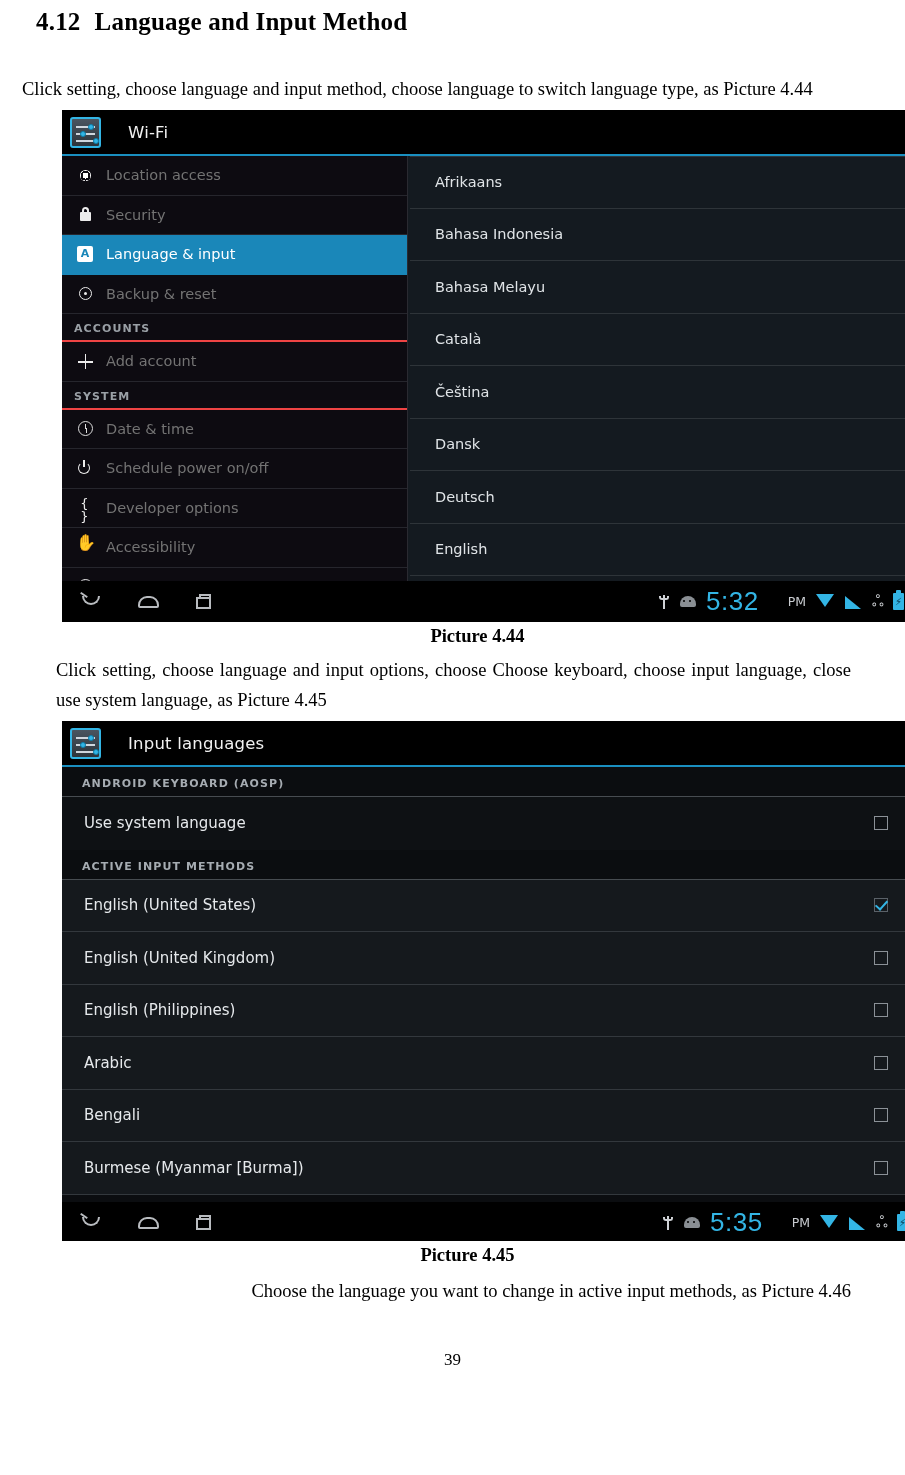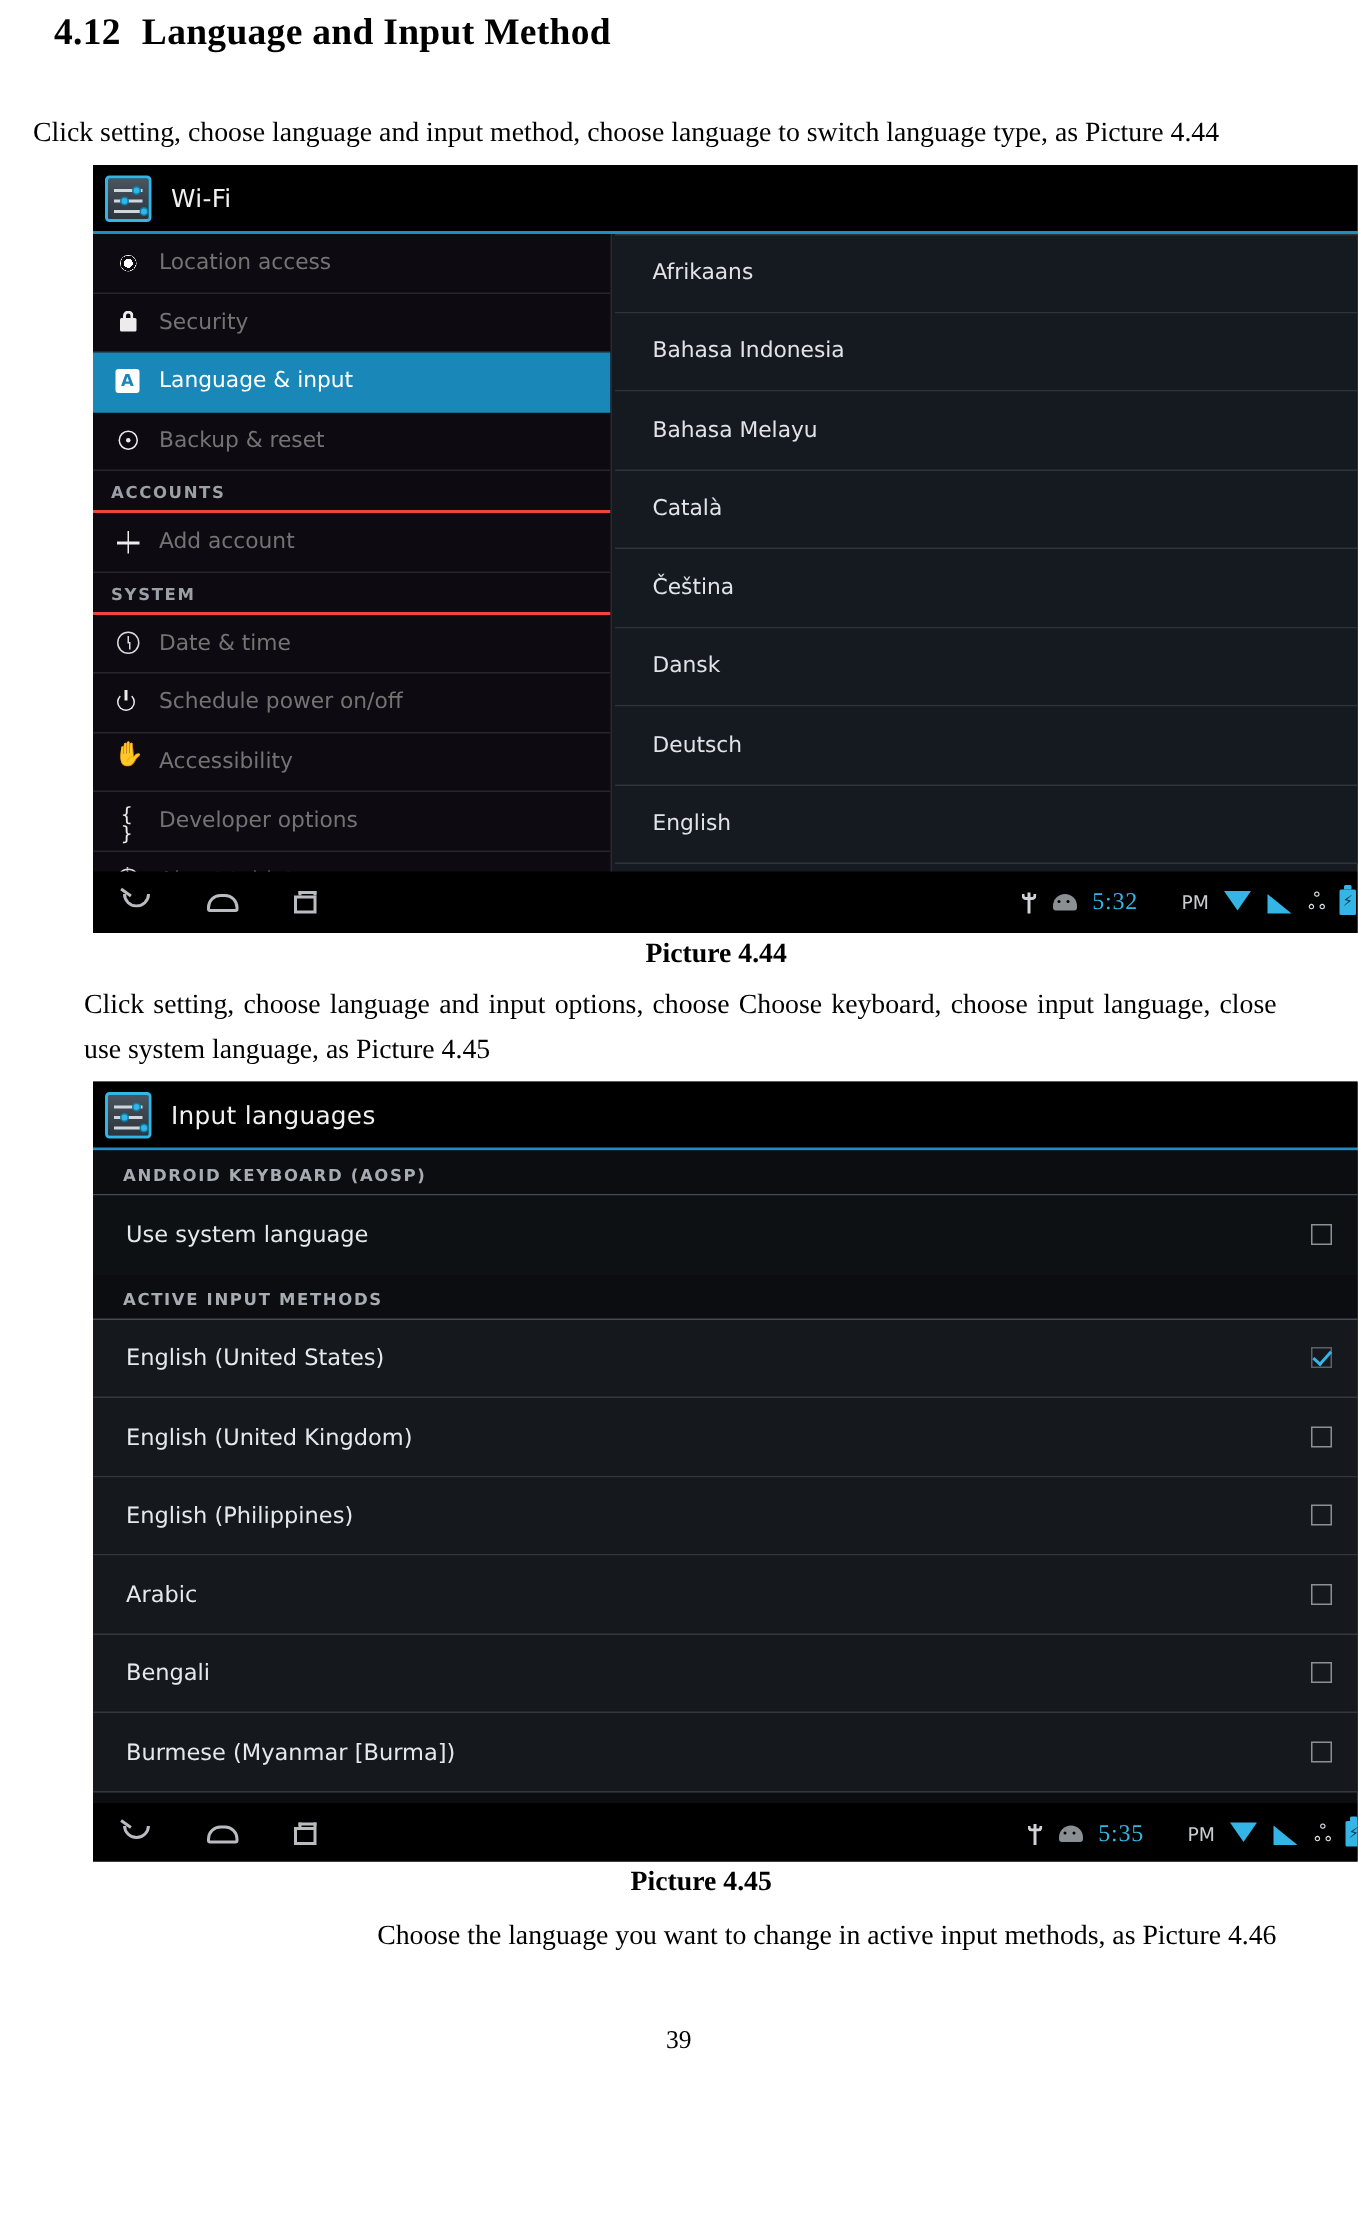--- a/index.html
+++ b/index.html
@@ -124,21 +124,21 @@
     width: 6px; height: 6px;
     border-radius: 50%;
     background: #33b5e5;
     border: 1px solid #0c7ca8;
     box-sizing: border-box;
   }
   .app-icon i:nth-child(1) b { left: 12px; }
   .app-icon i:nth-child(2) b { left: 4px; }
   .app-icon i:nth-child(3) b { left: 17px; }
   .actionbar-title {
-    margin-left: 13px;
+    margin-left: 27px;
     font-size: 16.5px;
     color: #f1f1f1;
     letter-spacing: .2px;
   }
   .accent-line {
     height: 2px;
     background: #1a8fc0;
     width: 100%;
   }
 
@@ -348,22 +348,22 @@
   .st-android {
     width:16px;height:11px;background:#8a8f94;
     border-radius:8px 8px 2px 2px; position:relative; display:inline-block;
   }
   .st-android::before {
     content:""; position:absolute; left:3px; top:4px; width:2px;height:2px;
     background:#000; border-radius:50%;
     box-shadow: 6px 0 0 0 #000;
   }
   .st-time {
-    color:#33b5e5; font-size:16px; letter-spacing:.5px;
-    font-family:Liberation Serif, serif;
+    color:#33b5e5; font-size:26px; letter-spacing:.5px;
+    font-family:Liberation Sans, sans-serif;
   }
   .st-ampm { color:#c9ccd0; font-size:12.5px; margin-left:19px; }
   .st-wifi {
     width:19px;height:15px;position:relative;display:inline-block;
   }
   .st-wifi::before {
     content:""; position:absolute; left:0; top:0;
     border-left:9.5px solid transparent;
     border-right:9.5px solid transparent;
     border-top:13px solid #33b5e5;
@@ -497,26 +497,26 @@
         <div class="s-head">SYSTEM</div>
         <div class="s-row">
           <span class="ic"><span class="ico-clock"></span></span>
           <span>Date &amp; time</span>
         </div>
         <div class="s-row">
           <span class="ic"><span class="ico-power"></span></span>
           <span>Schedule power on/off</span>
         </div>
         <div class="s-row">
+          <span class="ic"><span class="ico-braces"></span></span>
+          <span>Developer options</span>
+        </div>
+        <div class="s-row">
           <span class="ic"><span class="ico-hand"></span></span>
           <span>Accessibility</span>
-        </div>
-        <div class="s-row">
-          <span class="ic"><span class="ico-braces"></span></span>
-          <span>Developer options</span>
         </div>
         <div class="s-row">
           <span class="ic"><span class="ico-info"></span></span>
           <span>About tablet</span>
         </div>
       </div>
 
       <div class="pane-right">
         <div class="lang-row">Afrikaans</div>
         <div class="lang-row">Bahasa Indonesia</div>

